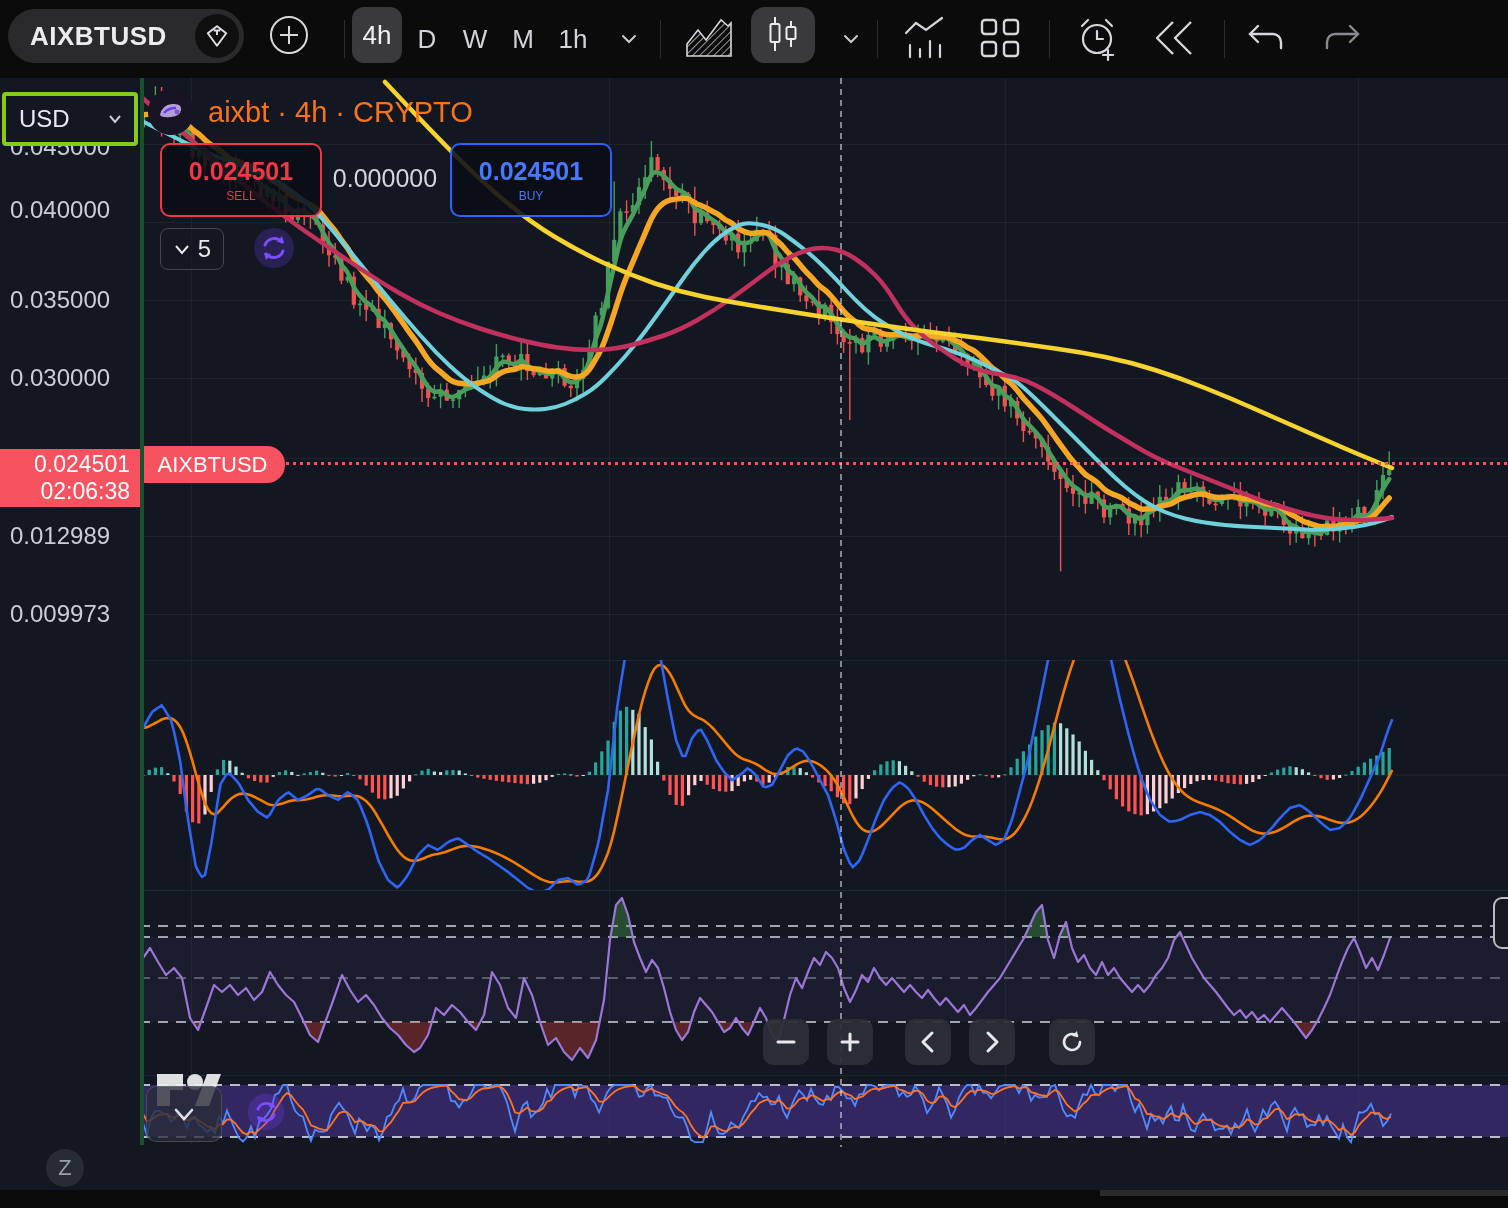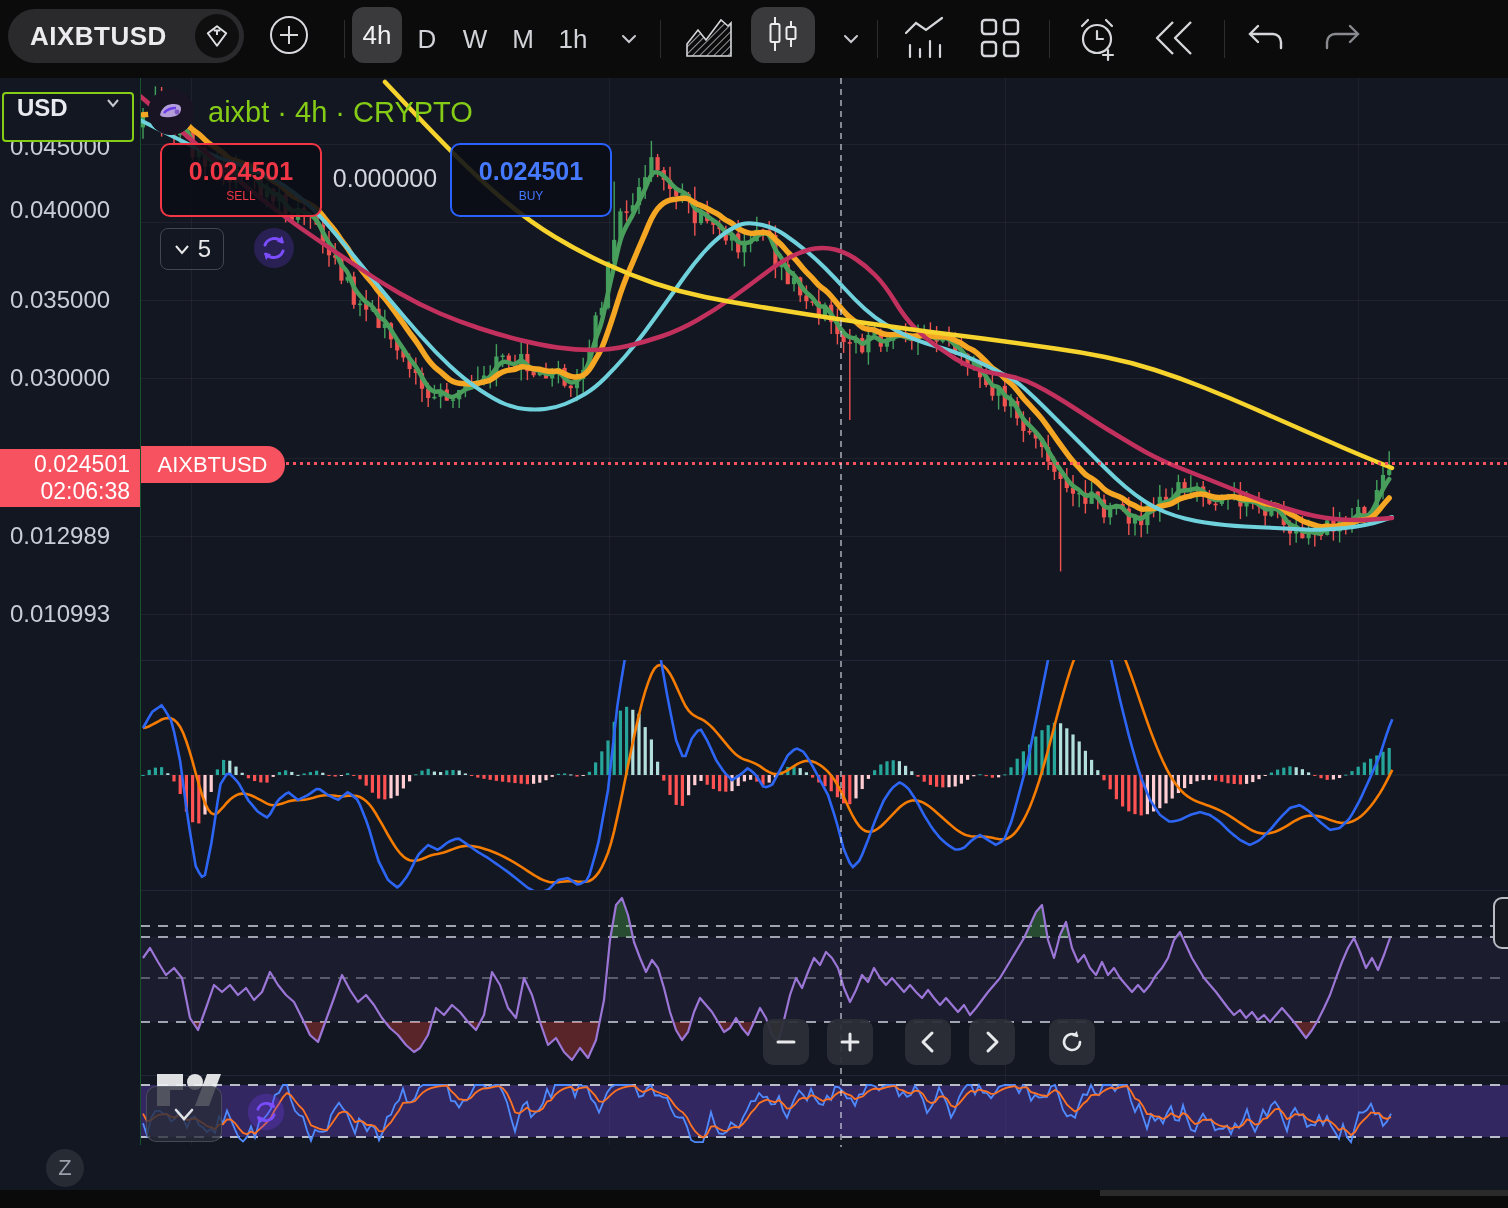--- a/index.html
+++ b/index.html
@@ -12,44 +12,44 @@
   #symbol-pill{left:8px;top:9px;width:236px;height:54px;border-radius:27px;background:#2a2a2c;
       display:flex;align-items:center;cursor:pointer;}
   #symbol-pill .sym{margin-left:22px;font-size:26px;font-weight:bold;color:#ececf0;letter-spacing:.5px;}
   #symbol-pill .dia{margin-left:auto;margin-right:5px;width:44px;height:44px;border-radius:50%;
       background:#0f0f10;display:flex;align-items:center;justify-content:center;}
   .iconbtn{display:flex;align-items:center;justify-content:center;cursor:pointer;}
   .tb-int{font-size:26px;color:#d2d3d8;top:0;height:78px;display:flex;align-items:center;justify-content:center;cursor:pointer;}
   .tb-int.active{background:#3a3a3d;border-radius:12px;top:7px;height:56px;color:#f2f2f4;}
   .candle-btn{left:751px;top:7px;width:64px;height:56px;background:#3a3a3d;border-radius:14px;}
   
-  #axis-left{left:0;top:78px;width:140px;height:1067px;background:#131722;border-right:1px solid #14532d;z-index:20;}
+  #axis-left{left:0;top:78px;width:140px;height:1067px;background:#131722;border-right:4px solid #14532d;z-index:20;}
   .pr-label{left:10px;width:120px;font-size:24px;color:#c9cdd7;transform:translateY(-50%);}
   #countdown-flag{left:0;top:449px;width:140px;height:58px;background:#f7525f;z-index:22;
       display:flex;flex-direction:column;align-items:flex-end;justify-content:center;padding-right:10px;box-sizing:border-box;}
   #countdown-flag div{font-size:23px;color:#fff;line-height:27px;}
-  #usd-dd{left:2px;top:92px;width:128px;height:46px;background:#131722;border:2px solid #84cc16;border-radius:4px;
-      z-index:25;display:flex;cursor:pointer;font-weight:bold;}
+  #usd-dd{left:2px;top:92px;width:128px;height:46px;background:#131722;border:4px solid #84cc16;border-radius:4px;
+      z-index:25;display:flex;align-items:center;cursor:pointer;}
   #usd-dd span{margin-left:13px;font-size:24px;color:#e8eaf0;}
   
   .gridv{top:78px;width:1px;height:1067px;background:rgba(255,255,255,0.05);z-index:1;}
   .gridh{left:140px;width:1368px;height:1px;background:rgba(255,255,255,0.05);z-index:1;}
   .sep-h{left:140px;width:1368px;height:1px;background:#20263a;z-index:2;}
   .dashline{left:140px;width:1368px;height:2px;z-index:2;
       background:repeating-linear-gradient(90deg,#b9bdc9 0 10px,transparent 10px 18px);}
   #crosshair{left:840px;top:78px;width:2px;height:1069px;z-index:8;
       background:repeating-linear-gradient(180deg,rgba(225,228,238,.55) 0 6px,transparent 6px 11px);}
   #priceline-dotted{left:286px;top:462px;width:1222px;height:3px;z-index:6;
       background:repeating-linear-gradient(90deg,#f7525f 0 3px,transparent 3px 7px);}
   #price-flag{left:140px;top:446px;width:145px;height:37px;background:#f7525f;border-radius:0 18px 18px 0;
       z-index:7;display:flex;align-items:center;justify-content:center;font-size:22px;color:#fff;}
   svg.panel{position:absolute;left:140px;z-index:3;}
   
   #legend{left:148px;top:89px;display:flex;align-items:center;gap:14px;z-index:12;}
-  #legend .title{font-size:29px;color:#84cc16;}
+  #legend .title{font-size:29px;color:#f97316;}
   #legend .chg{font-size:27px;color:#42bda8;}
   #logo{width:46px;height:46px;border-radius:50%;background:#191423;overflow:hidden;
       display:flex;align-items:center;justify-content:center;}
   .orderbtn{top:143px;width:158px;height:70px;border-radius:10px;background:rgba(11,14,22,.88);z-index:12;
       display:flex;flex-direction:column;align-items:center;justify-content:center;cursor:pointer;}
   #sell-btn{left:160px;border:2px solid #f23645;color:#f23645;}
   #buy-btn{left:450px;border:2px solid #2962ff;color:#4579ff;}
   .orderbtn .p{font-size:25px;font-weight:bold;}
   .orderbtn .l{font-size:12px;margin-top:3px;}
   #spread{left:325px;top:160px;width:120px;height:36px;z-index:12;display:flex;align-items:center;justify-content:center;
@@ -872,21 +872,21 @@
   <div id="crosshair" class="abs"></div>
   <div id="price-flag" class="abs">AIXBTUSD</div>
   <div id="edge-handle" class="abs"></div>
 
   <div id="axis-left" class="abs">
       <div class="abs pr-label" style="top: 69px;">0.045000</div>
       <div class="abs pr-label" style="top: 132px;">0.040000</div>
       <div class="abs pr-label" style="top: 222px;">0.035000</div>
       <div class="abs pr-label" style="top: 300px;">0.030000</div>
       <div class="abs pr-label" style="top: 458px;">0.012989</div>
-      <div class="abs pr-label" style="top: 536px;">0.010993</div>
+      <div class="abs pr-label" style="top: 536px;">0.009973</div>
     </div>
   <div id="countdown-flag" class="abs">
     <div>0.024501</div>
     <div>02:06:38</div>
   </div>
   <div id="usd-dd" class="abs">
     <span>USD</span>
     <svg style="margin-left:auto;margin-right:10px;" width="18" height="18" viewBox="0 0 18 18">
         <path d="M4 6 L9 12 L14 6" fill="none" stroke="#c9cad0" stroke-width="2"></path>
       </svg>

